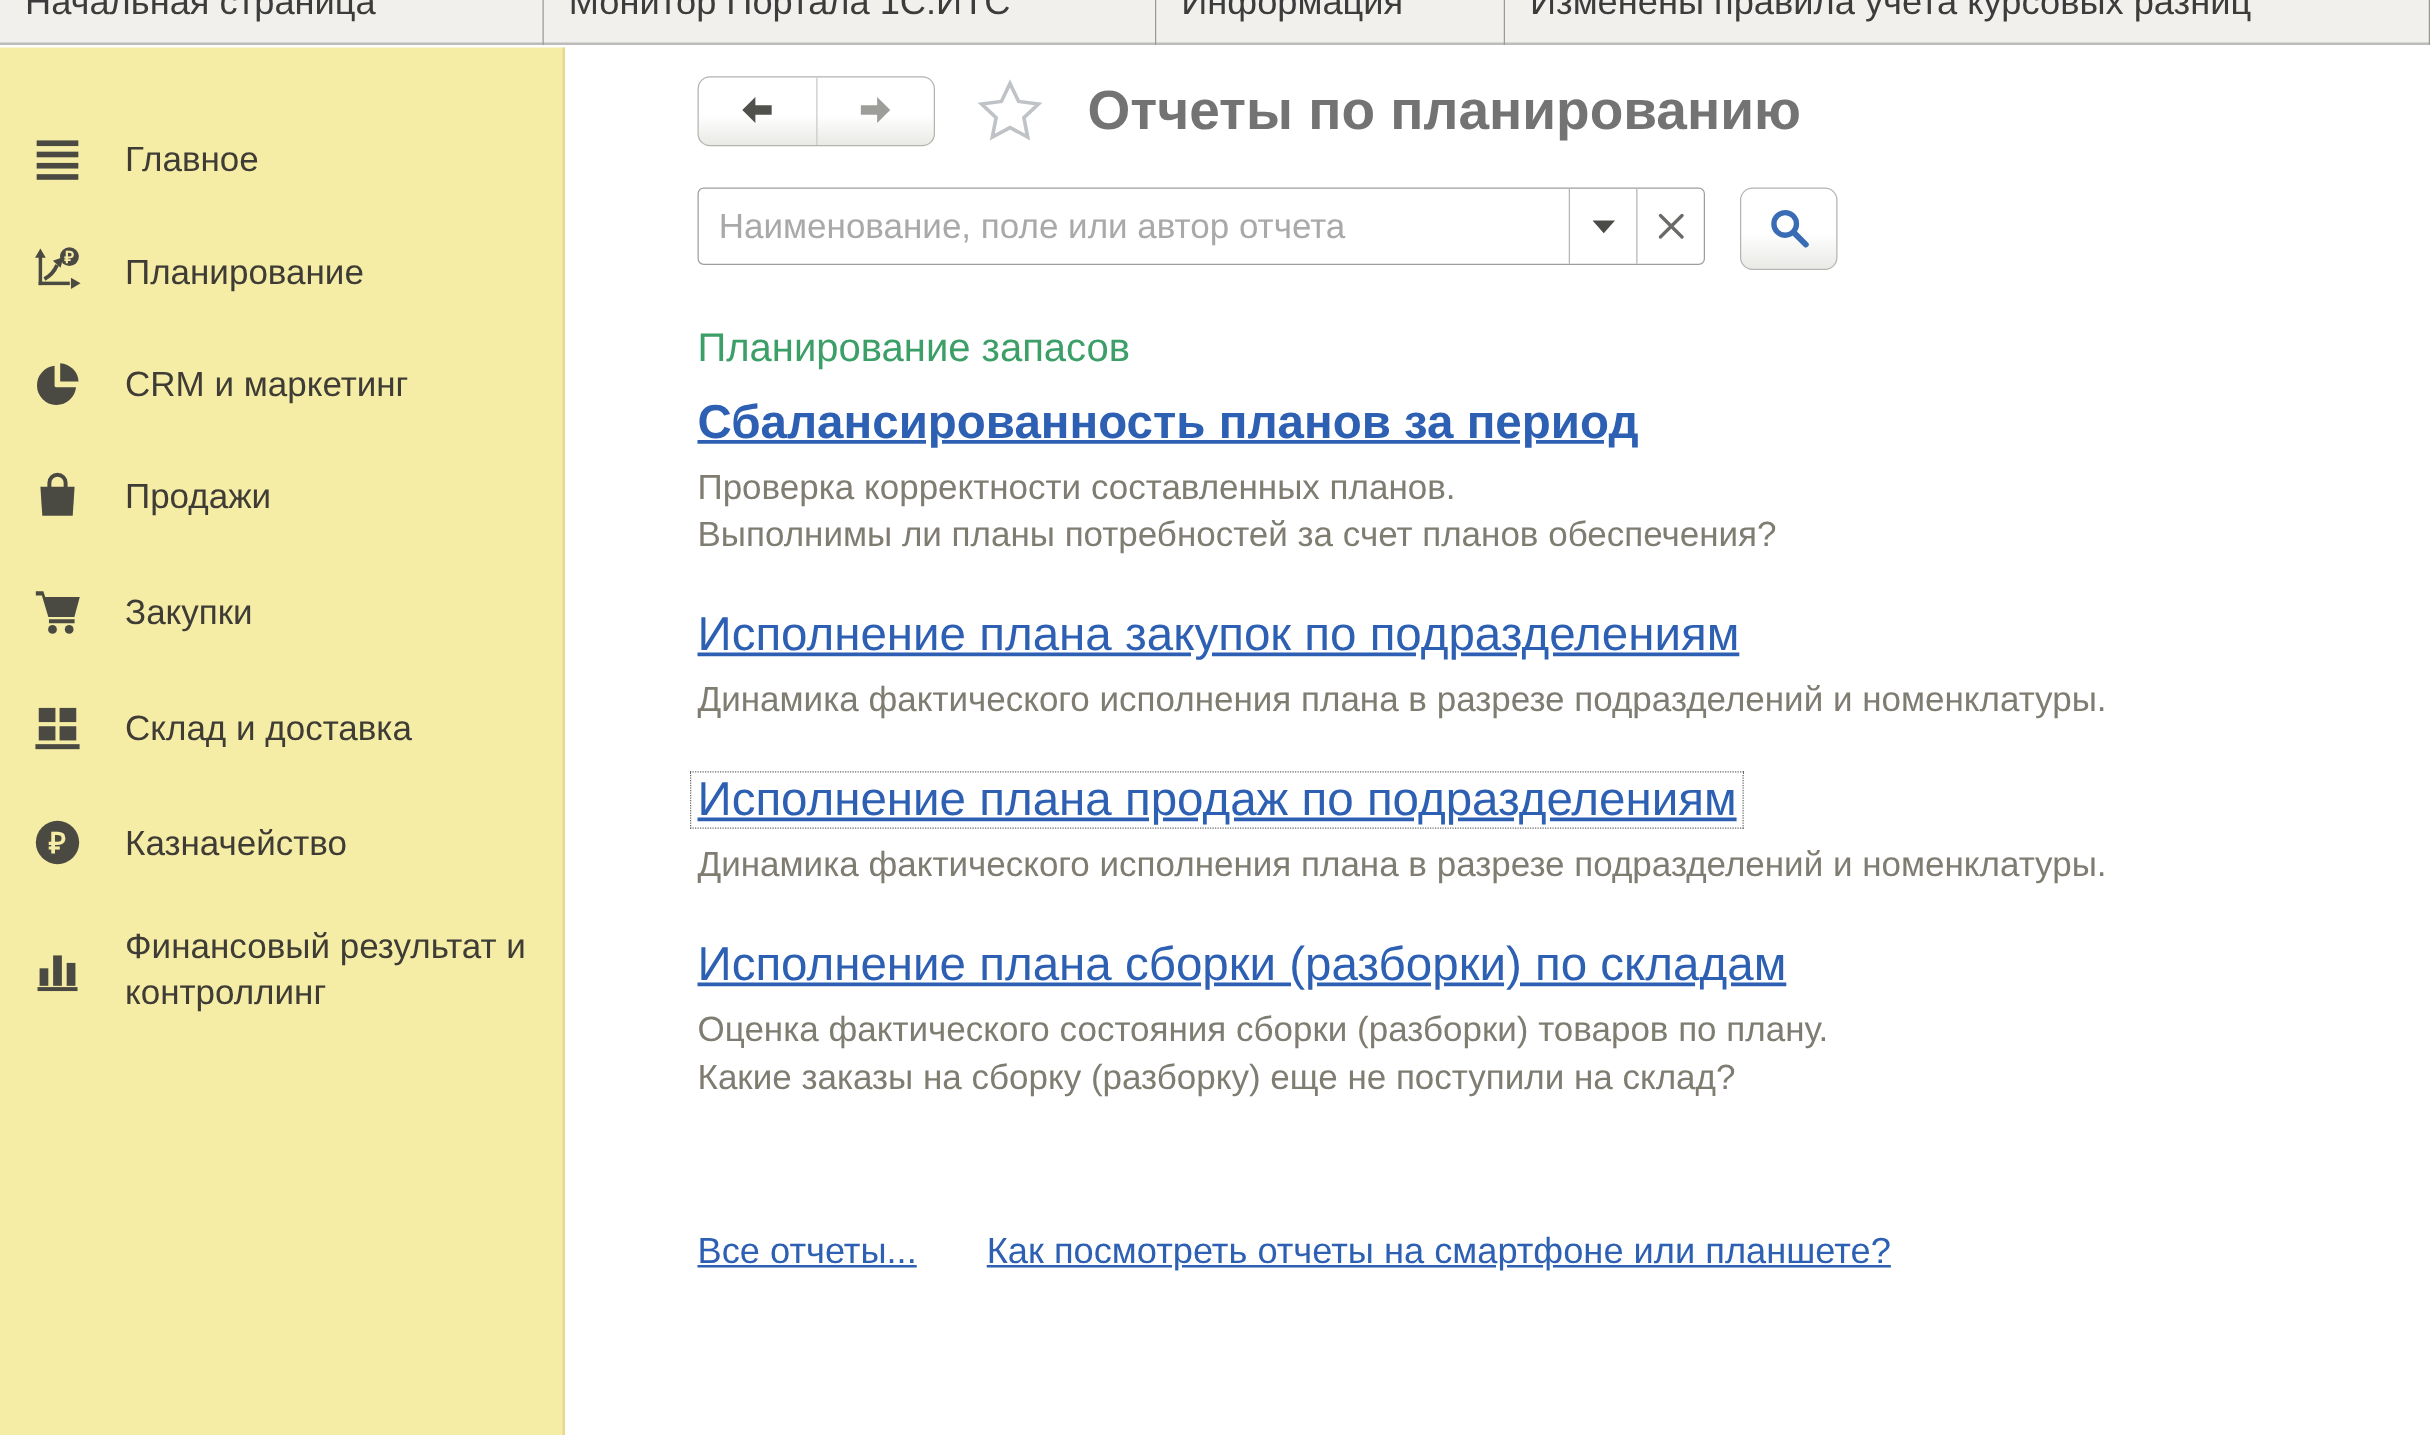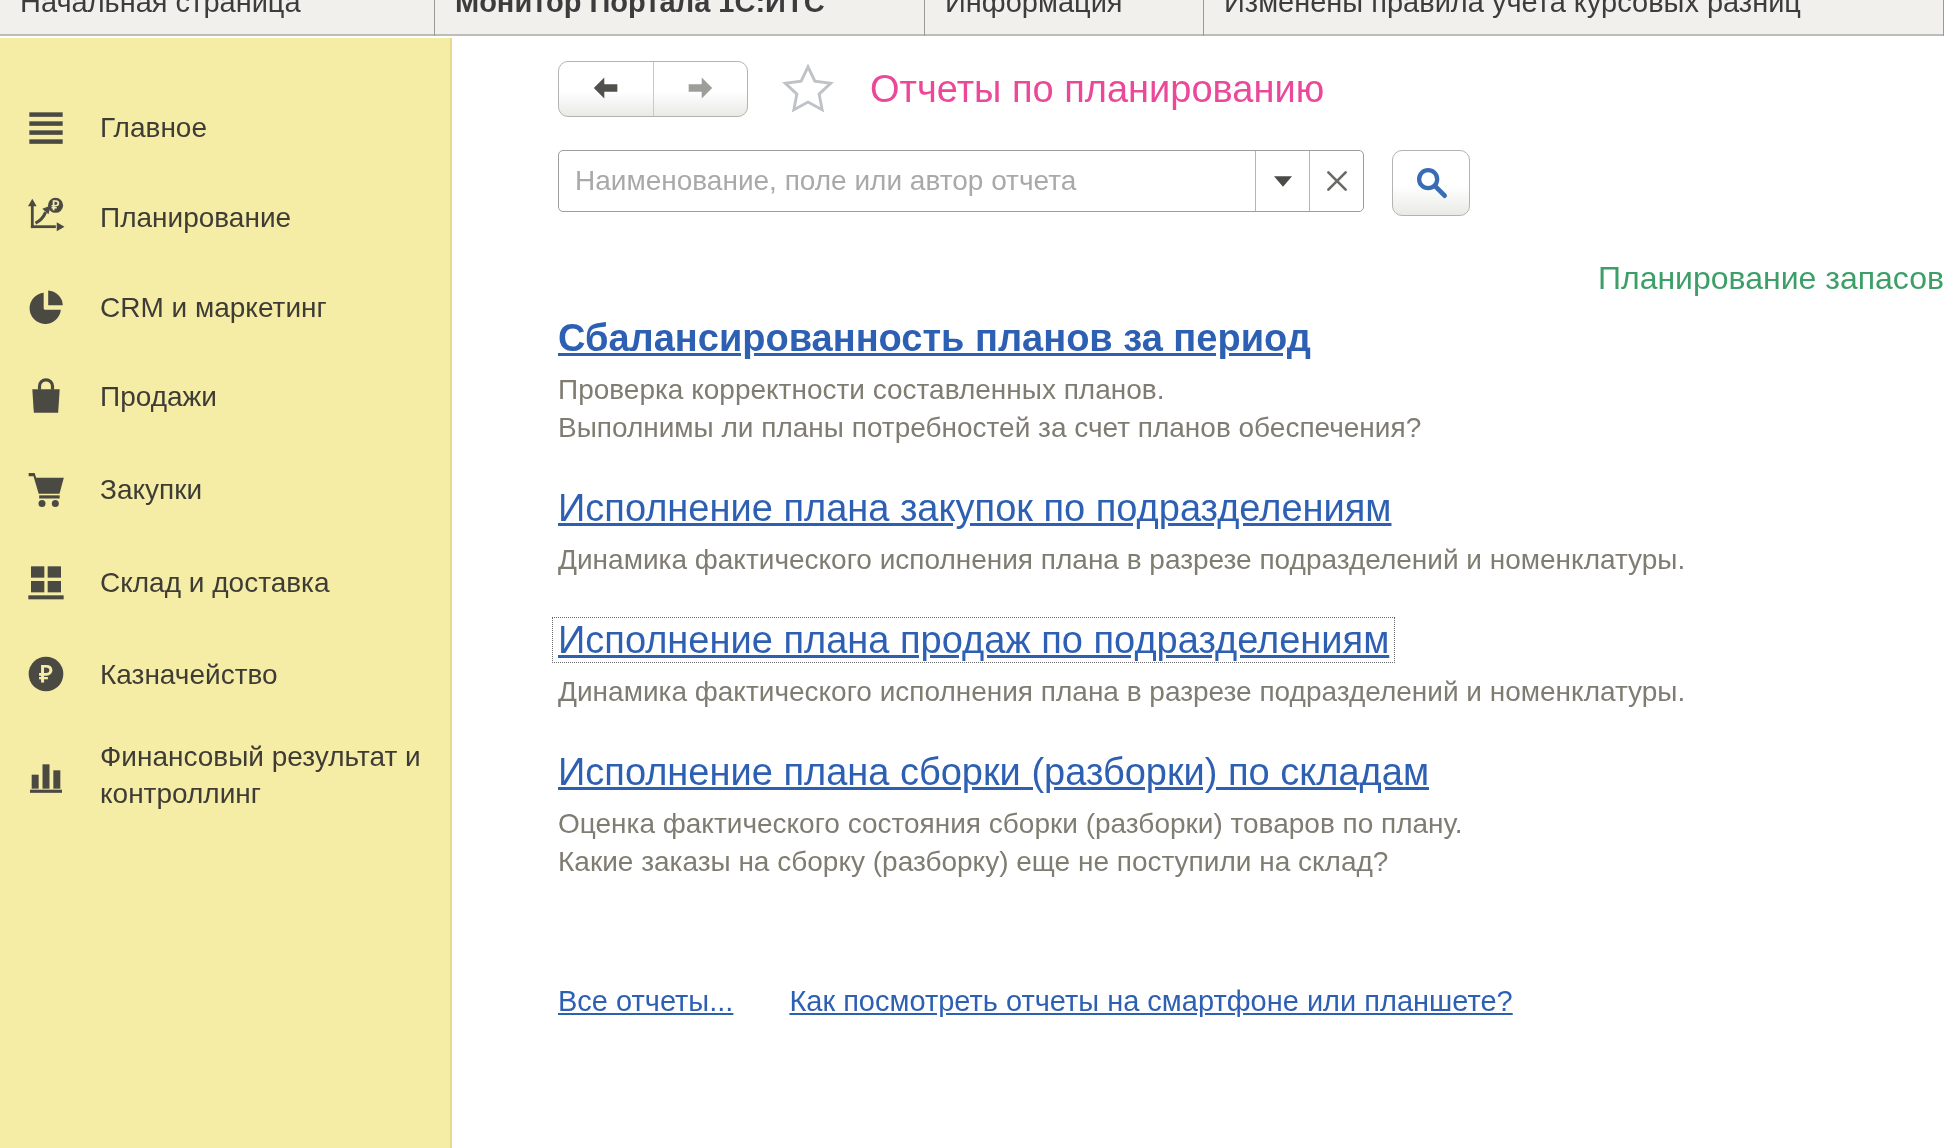--- a/index.html
+++ b/index.html
@@ -34,54 +34,54 @@
   .main{position:absolute;left:526px;top:38px;right:0;bottom:0;background:#fff;padding-left:32px;}
 
   .nav-row{margin-top:22px;display:flex;align-items:center;height:58px;}
   .navbtns{display:flex;height:56px;width:190px;border:1px solid #b3b3b0;border-radius:10px;overflow:hidden;
            background:linear-gradient(#ffffff 55%,#e9e9e6);}
   .navbtn{flex:1;display:flex;align-items:center;justify-content:center;background:transparent;border:none;cursor:pointer;}
   .navbtn svg{width:34px;height:34px;}
   .navbtn-back{border-right:1px solid #c9c9c6;}
   .star{margin-left:30px;width:60px;height:60px;cursor:pointer;display:flex;align-items:center;justify-content:center;}
   .star svg{width:58px;height:58px;}
-  .page-title{margin-left:32px;font-size:38px;font-weight:normal;color:#ec4899;white-space:nowrap;}
+  .page-title{margin-left:32px;font-size:44px;font-weight:bold;color:#737373;white-space:nowrap;}
 
   .search-row{margin-top:32px;display:flex;height:62px;}
   .searchbox{width:806px;height:62px;border:1px solid #9e9e9b;border-radius:5px;background:#fff;display:flex;align-items:stretch;}
   .search-input{flex:1;min-width:0;border:none;outline:none;font-family:inherit;font-size:28px;color:#4a4a4a;padding:0 16px;background:transparent;}
   .search-input::placeholder{color:#a9a9a9;opacity:1;}
   .sb-cell{width:54px;border-left:1px solid #b5b5b2;display:flex;align-items:center;justify-content:center;cursor:pointer;}
   .sb-cell svg{display:block;}
   .searchbtn{margin-left:28px;width:78px;height:66px;border:1px solid #b3b3b0;border-radius:10px;cursor:pointer;
              background:linear-gradient(#ffffff 55%,#e9e9e6);display:flex;align-items:center;justify-content:center;}
   .searchbtn svg{width:38px;height:38px;}
 
-  .section-title{margin-top:48px;font-size:32px;font-weight:normal;color:var(--c-green);text-align:right;}
+  .section-title{margin-top:48px;font-size:32px;font-weight:normal;color:var(--c-green);}
 
   .report{margin-top:44px;}
   #reports .report:first-child{margin-top:24px;}
   .rlink{display:inline-block;font-size:38px;color:var(--c-link);text-decoration:underline;cursor:pointer;line-height:34px;}
   .rlink.bold{font-weight:bold;}
   .rlink.focused{outline:1px dotted #6a6a6a;outline-offset:5px;}
   .rdesc{margin-top:16px;font-size:28px;color:var(--c-desc);line-height:38px;max-width:1350px;}
 
   .footer-links{margin-top:104px;display:flex;gap:56px;align-items:center;}
   .flink{font-size:29px;color:var(--c-link);text-decoration:underline;cursor:pointer;white-space:nowrap;}
 </style>
 </head>
 <body>
 
 <div class="screen">
 
   <div class="tabbar" id="tabbar">
       <div class="tab" style="width: 435px;">
         <span class="tab-label">Начальная страница</span>
       </div>
-      <div class="tab" style="width: 490px; font-weight: bold;">
+      <div class="tab" style="width: 490px;">
         <span class="tab-label">Монитор Портала 1С:ИТС</span>
       </div>
       <div class="tab" style="width: 279px;">
         <span class="tab-label">Информация</span>
       </div>
       <div class="tab" style="width: 740px;">
         <span class="tab-label">Изменены правила учета курсовых разниц</span>
       </div>
     </div>
 

